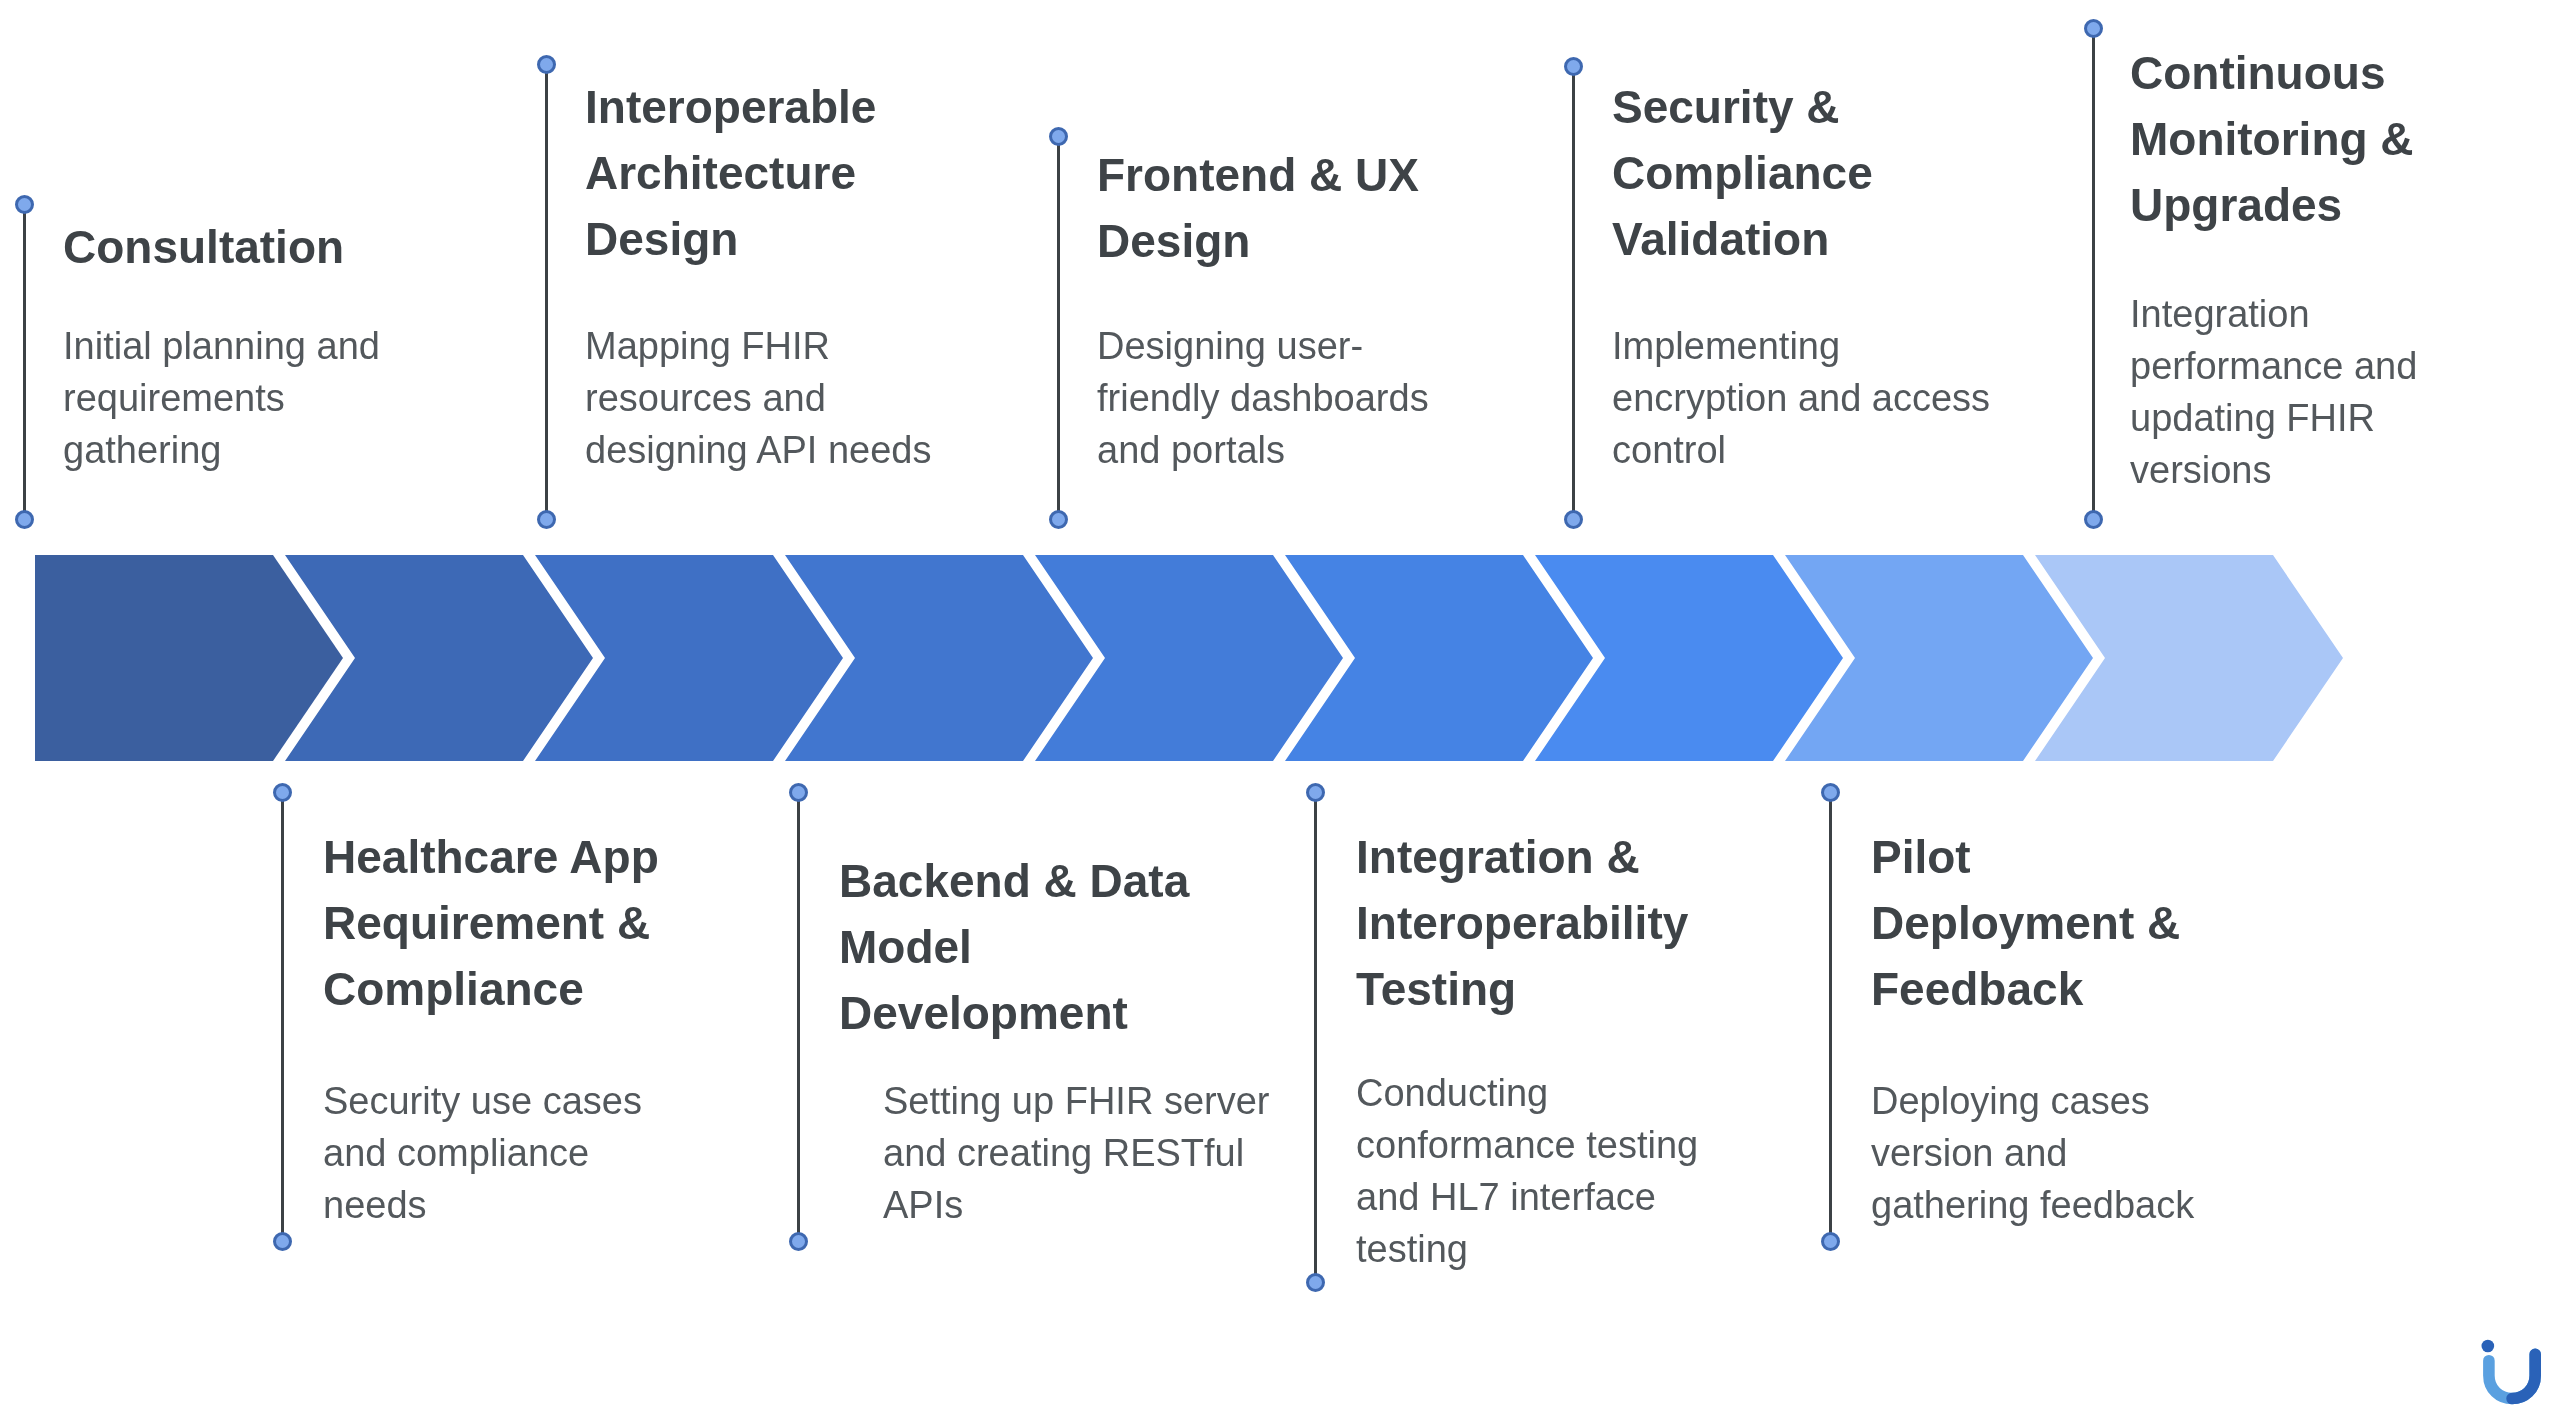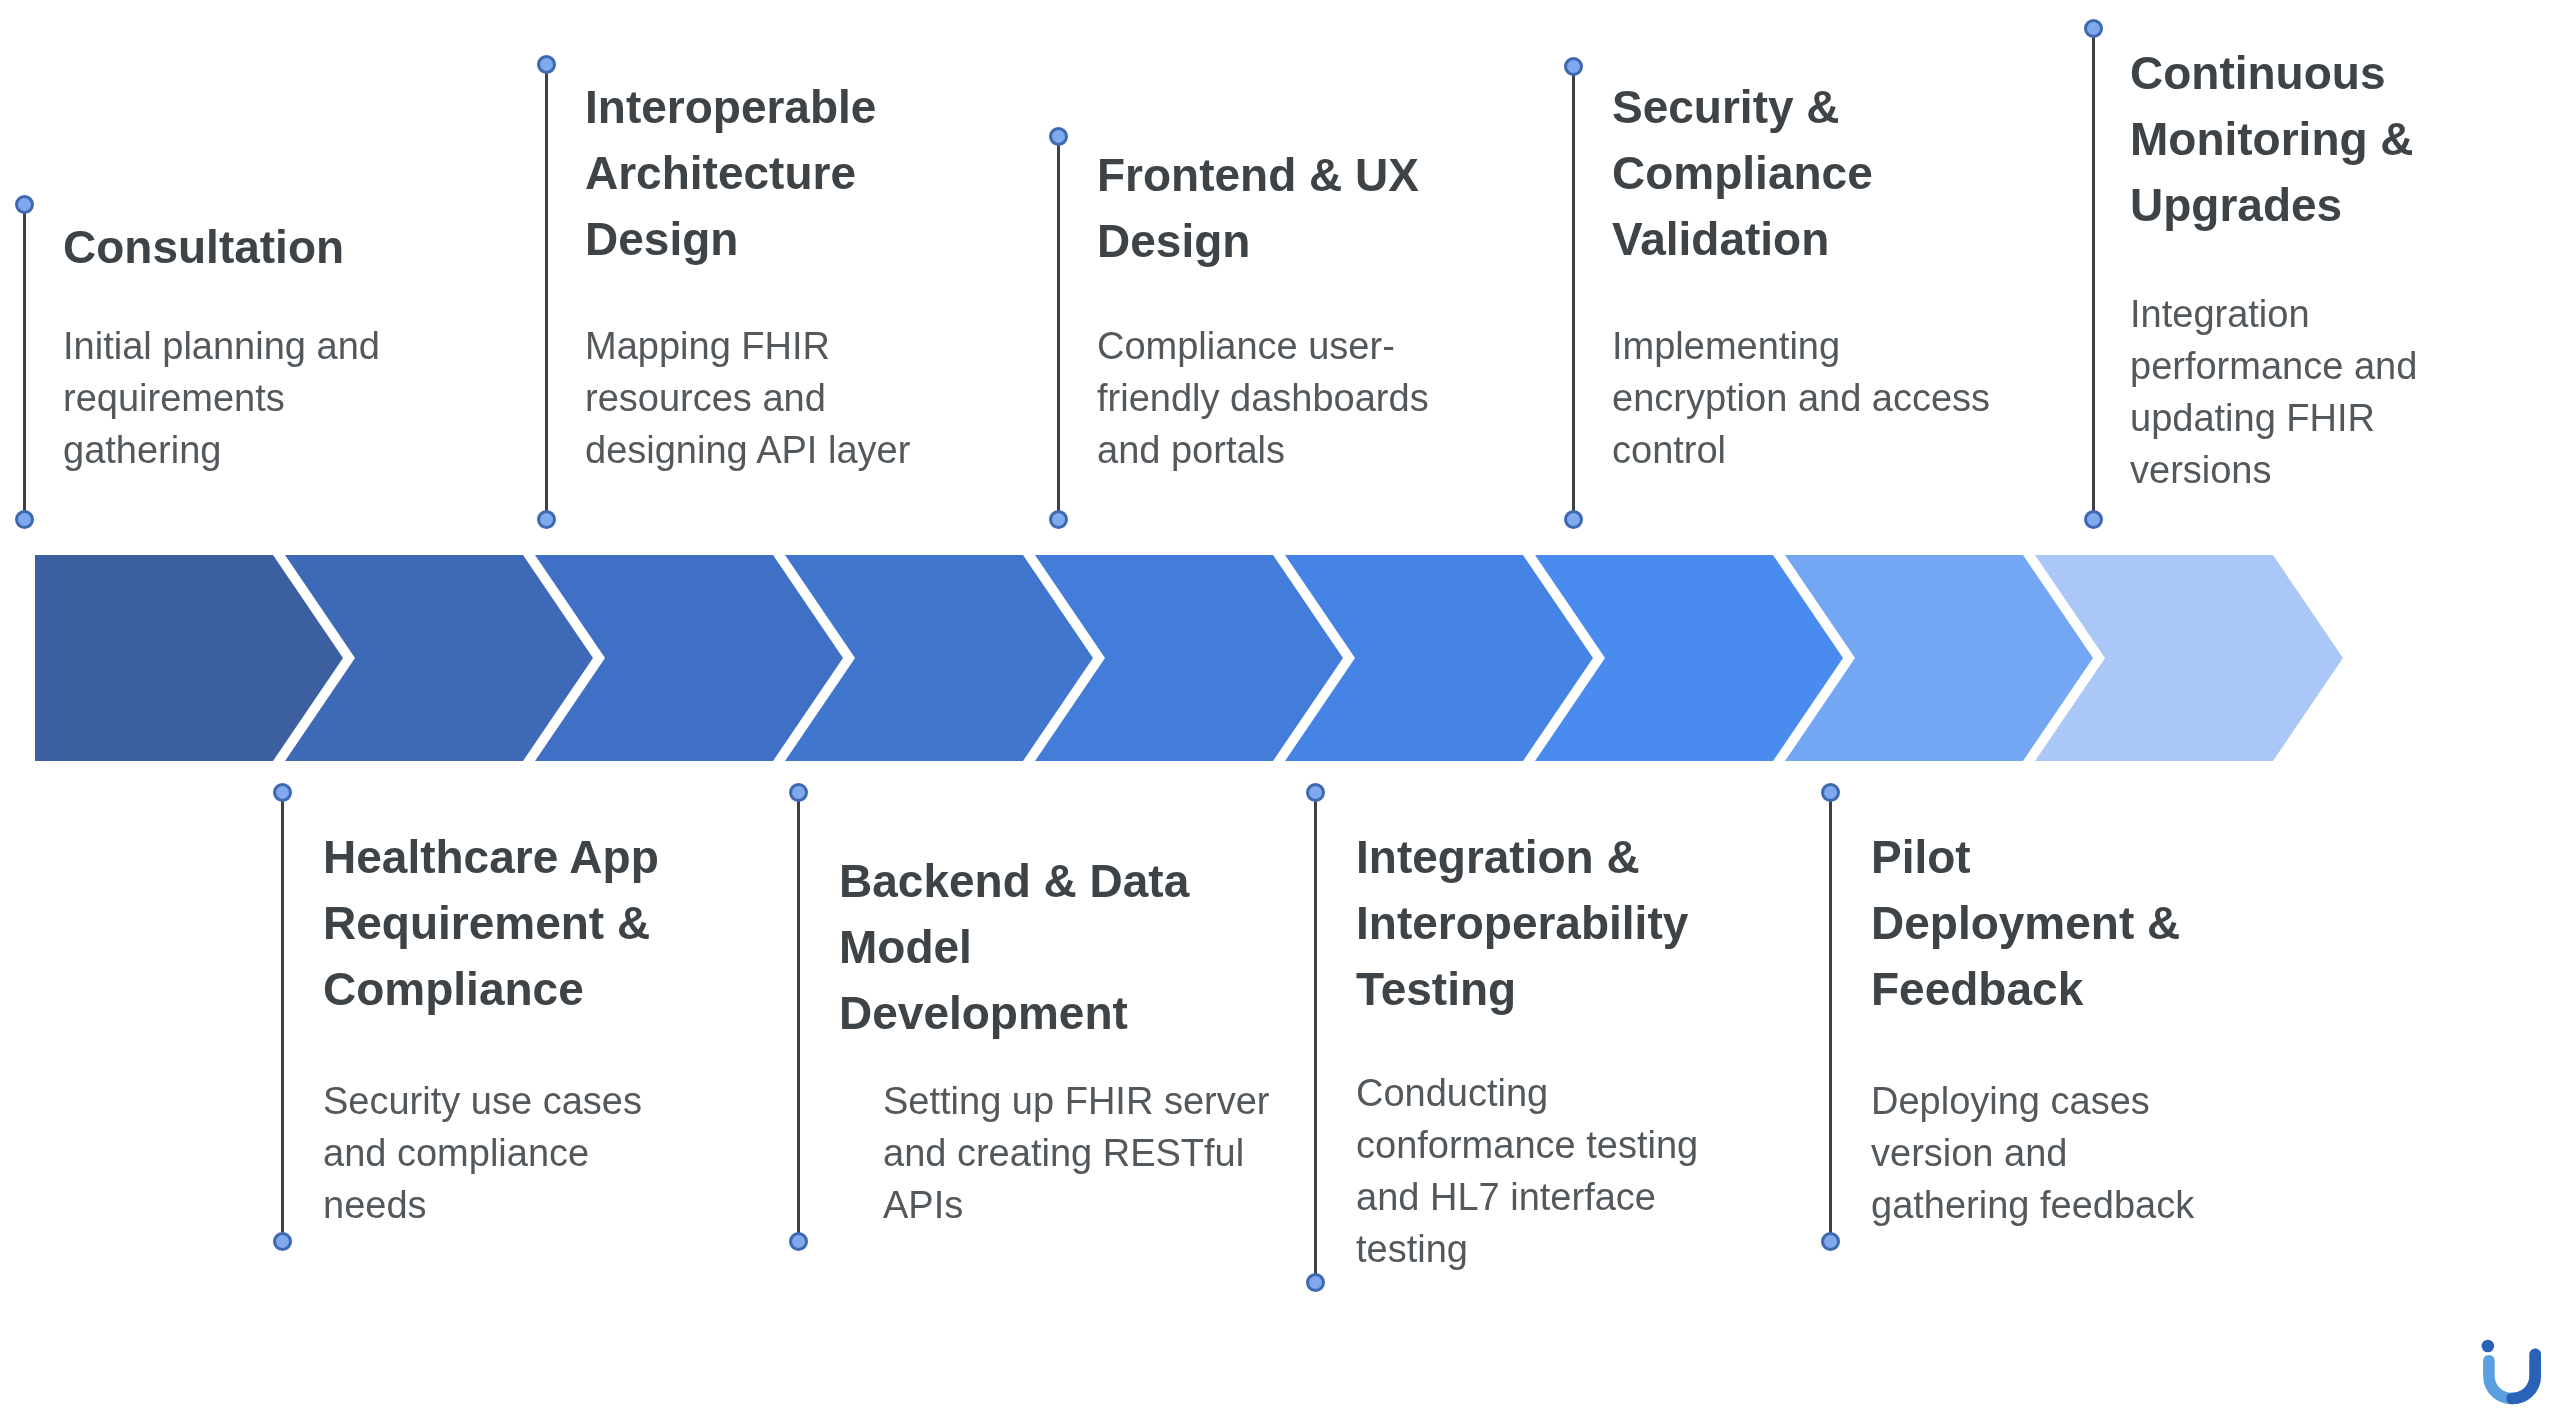--- a/index.html
+++ b/index.html
@@ -127,29 +127,29 @@
       </div>
       <div>
         <div class="connector" style="left: 545px; top: 64px; height: 455px;"></div>
         <div class="dot" style="left: 537px; top: 54.5px;"></div>
         <div class="dot" style="left: 537px; top: 509.5px;"></div>
         <div class="milestone-title" style="left: 585px; top: 74px;">Interoperable
 Architecture
 Design</div>
         <div class="milestone-desc" style="left: 585px; top: 320px;">Mapping FHIR
 resources and
-designing API layer</div>
+designing API needs</div>
       </div>
       <div>
         <div class="connector" style="left: 1057px; top: 136px; height: 383px;"></div>
         <div class="dot" style="left: 1049px; top: 126.5px;"></div>
         <div class="dot" style="left: 1049px; top: 509.5px;"></div>
         <div class="milestone-title" style="left: 1097px; top: 142px;">Frontend &amp; UX
 Design</div>
-        <div class="milestone-desc" style="left: 1097px; top: 320px;">Compliance user-
+        <div class="milestone-desc" style="left: 1097px; top: 320px;">Designing user-
 friendly dashboards
 and portals</div>
       </div>
       <div>
         <div class="connector" style="left: 1572px; top: 66px; height: 453px;"></div>
         <div class="dot" style="left: 1564px; top: 56.5px;"></div>
         <div class="dot" style="left: 1564px; top: 509.5px;"></div>
         <div class="milestone-title" style="left: 1612px; top: 74px;">Security &amp;
 Compliance
 Validation</div>

